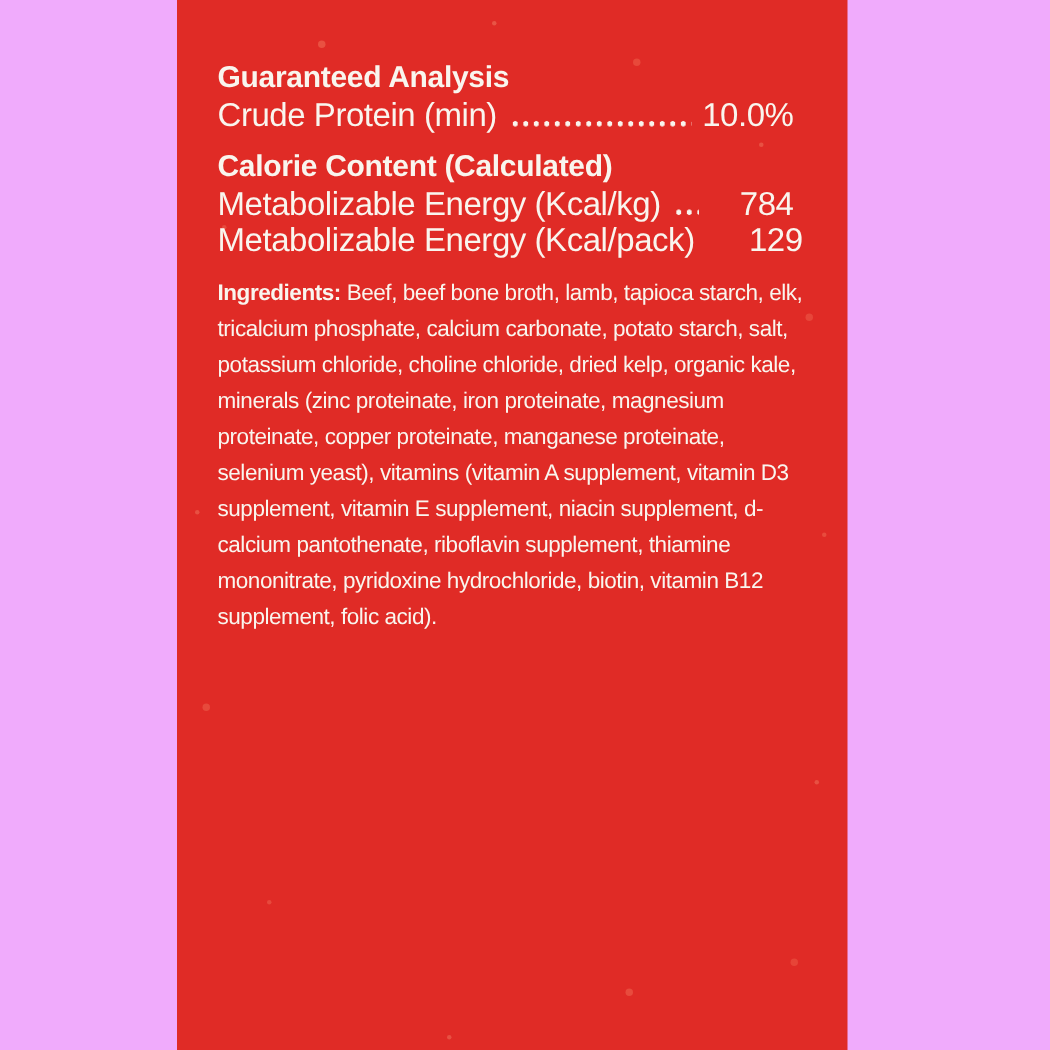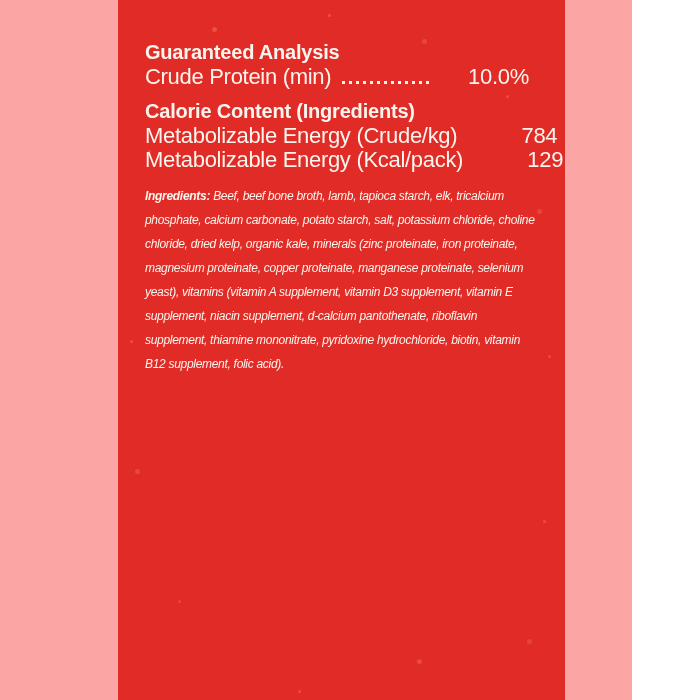--- a/index.html
+++ b/index.html
@@ -6,23 +6,23 @@
     margin: 0;
     padding: 0;
     background: #ffffff;
     width: 700px;
     height: 700px;
     overflow: hidden;
     font-family: "Liberation Sans", "DejaVu Sans", sans-serif;
   }
   .page {
     position: relative;
-    width: 632px;
+    width: 700px;
     height: 700px;
-    background: #fca5a5;
+    background: #f0abfc;
   }
   .panel {
     position: absolute;
     left: 118px;
     top: 0;
     width: 447px;
     height: 700px;
     background: #e02b26;
     color: #f9f5ee;
     box-sizing: border-box;
@@ -78,30 +78,28 @@
     margin: 0 7px 4px 9px;
     background-image: radial-gradient(circle, #f9f5ee 1.6px, rgba(0,0,0,0) 1.9px);
     background-size: 7px 5px;
     background-repeat: repeat-x;
     background-position: left center;
   }
   .row .val {
     flex: 0 0 auto;
     min-width: 56px;
     text-align: right;
-    margin-left: 28px;
   }
   .gap-sm { height: 11px; }
   .gap-xs { height: 12px; }
   .gap-md { height: 14px; }
   p.body {
     margin: 0;
-    font-size: 12px;
+    font-size: 15px;
     line-height: 24px;
-    font-style: italic;
   }
   p.body strong { font-weight: bold; }
 </style>
 </head>
 <body>
 
 <div class="page">
   <div class="panel">
     <div class="speckles"></div>
     <div class="content">
@@ -113,24 +111,24 @@
             <span class="lbl">Crude Protein (min)</span>
             <span class="leader"></span>
             <span class="val">10.0%</span>
           </div>
         </div>
       </section>
 
       <div class="gap-sm"></div>
 
       <section>
-        <h2 class="heading">Calorie Content (Ingredients)</h2>
+        <h2 class="heading">Calorie Content (Calculated)</h2>
         <div class="rows">
           <div class="row">
-            <span class="lbl">Metabolizable Energy (Crude/kg)</span>
+            <span class="lbl">Metabolizable Energy (Kcal/kg)</span>
             <span class="leader"></span>
             <span class="val">784</span>
           </div>
           <div class="row">
             <span class="lbl">Metabolizable Energy (Kcal/pack)</span>
             <span class="leader"></span>
             <span class="val">129</span>
           </div>
         </div>
       </section>

